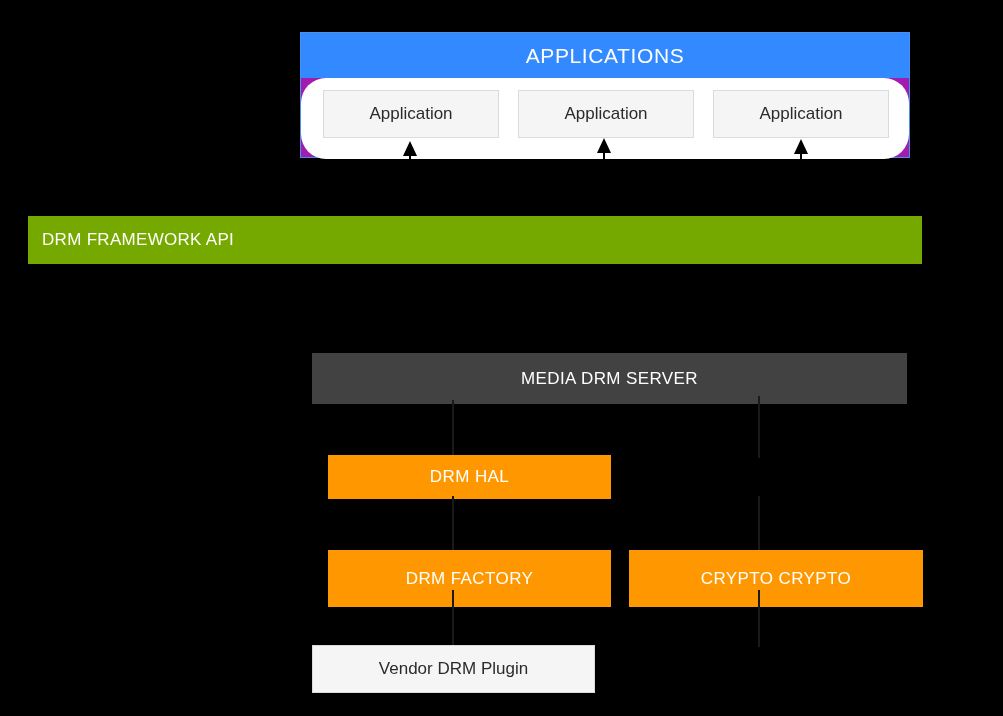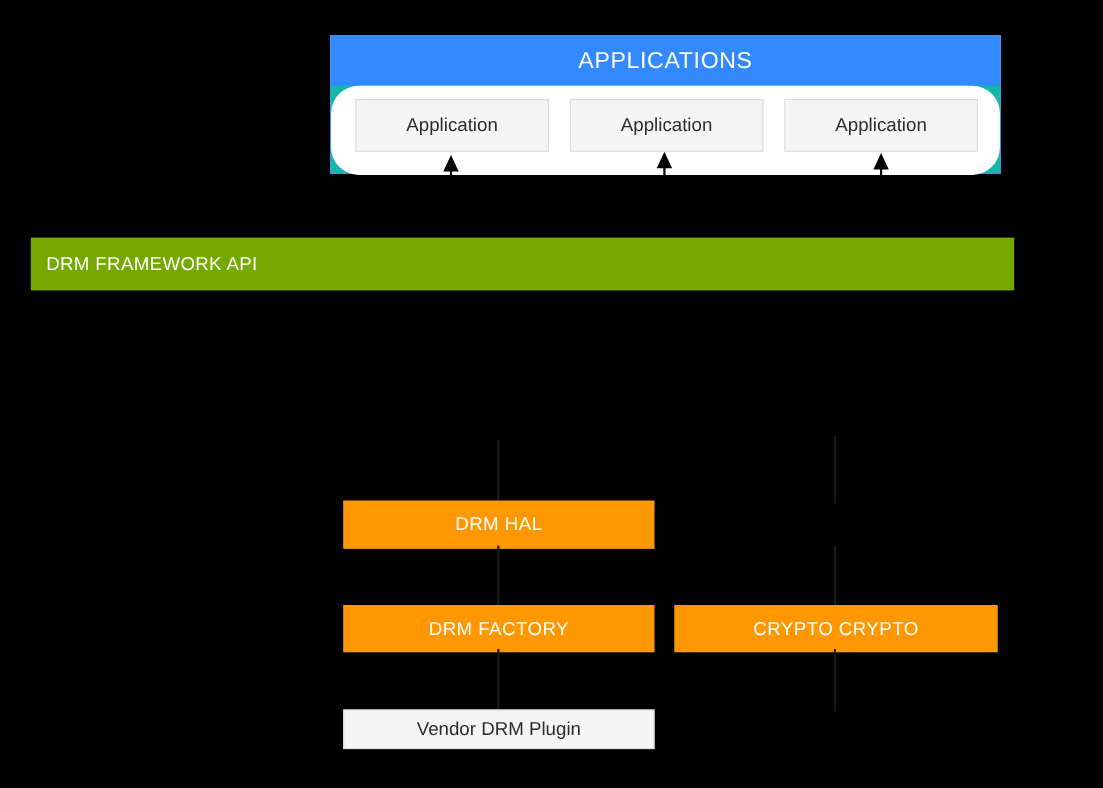--- a/index.html
+++ b/index.html
@@ -14,21 +14,21 @@
     position: relative;
     width: 1003px; height: 716px;
     background: #000000;
   }
 
   
   .apps-panel {
     position: absolute;
     left: 300px; top: 32px;
     width: 610px; height: 126px;
-    background: #14b8a6;
+    background: #a21caf;
     border: 1px solid #4A90E8;
   }
   .apps-header {
     position: absolute;
     left: 0; top: 0;
     width: 100%; height: 45px;
     background: #3389FF;
     color: #FFFFFF;
     display: flex;
     align-items: center;
@@ -85,34 +85,35 @@
   }
   .block.server {
     left: 312px; top: 353px;
     width: 595px; height: 51px;
     background: #424242;
     color: #FFFFFF;
   }
   .block.hal, .block.factory {
     background: #FF9800;
     color: #FFFFFF;
+    margin-left: 16px;
   }
   .block.plugin {
     background: #F5F5F5;
     color: #2B2B2B;
     border: 1px solid #D8DCDA;
     letter-spacing: 0;
   }
 
   .col-left  { left: 312px; width: 283px; }
   .col-right { left: 613px; width: 294px; }
 
   .row-hal     { top: 455px; height: 44px; }
-  .row-factory { top: 550px; height: 43px; }
-  .row-plugin  { top: 645px; height: 36px; }
+  .row-factory { top: 550px; height: 57px; }
+  .row-plugin  { top: 645px; height: 48px; }
 
   
   .arrow {
     position: absolute;
     width: 0; height: 0;
     border-left: 7px solid transparent;
     border-right: 7px solid transparent;
   }
   .arrow.up   { border-bottom: 15px solid #000000; }
   .arrow.down { border-top: 15px solid #000000; }
@@ -157,20 +158,21 @@
 
   <div class="arrow up" style="left:596px; top:240px; border-left-width:9px; border-right-width:9px; border-bottom-width:25px;"></div>
 
   <div class="arrow up" style="left:794px; top:139px;"></div>
   <div class="stem" style="left:800px; top:153px; height:11px;"></div>
   <div class="arrow down" style="left:830px; top:215px;"></div>
   <div class="stem" style="left:836px; top:207px; height:10px;"></div>
 
   <div class="framework-bar">DRM FRAMEWORK API</div>
 
+  <div class="block server">MEDIA DRM SERVER</div>
 
   <div class="conn" style="left:452px; top:400px; height:58px;"></div>
   <div class="conn" style="left:758px; top:396px; height:62px;"></div>
 
   <div class="block hal col-left row-hal">DRM HAL</div>
 
   <div class="conn" style="left:452px; top:496px; height:56px;"></div>
   <div class="conn" style="left:758px; top:496px; height:56px;"></div>
 
   <div class="block factory col-left row-factory">DRM FACTORY</div>

